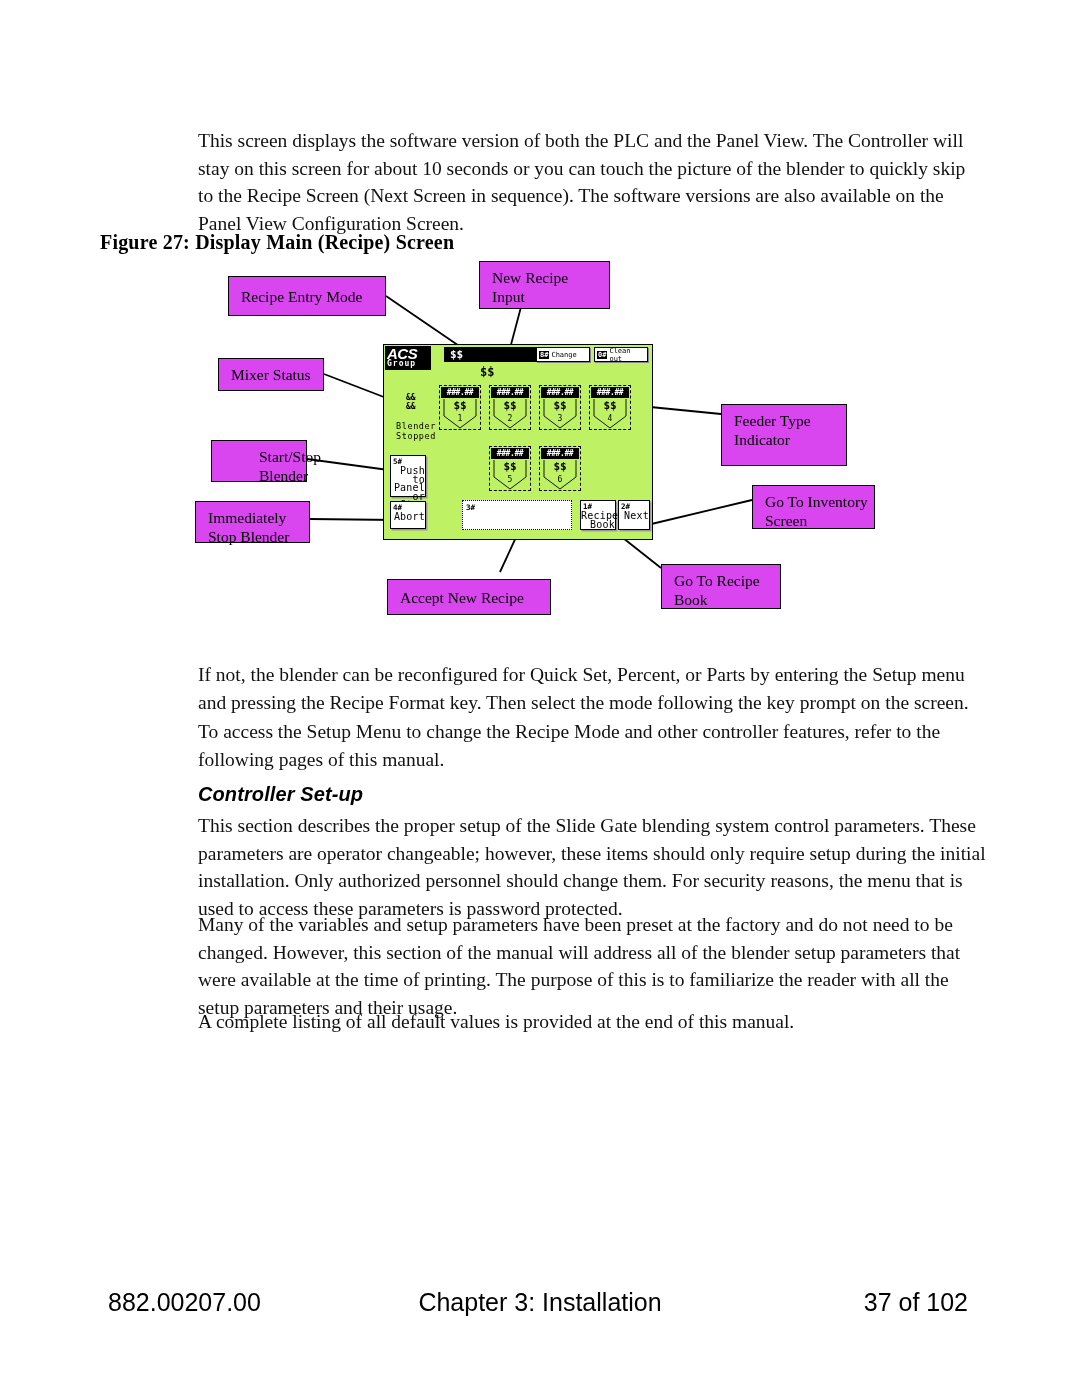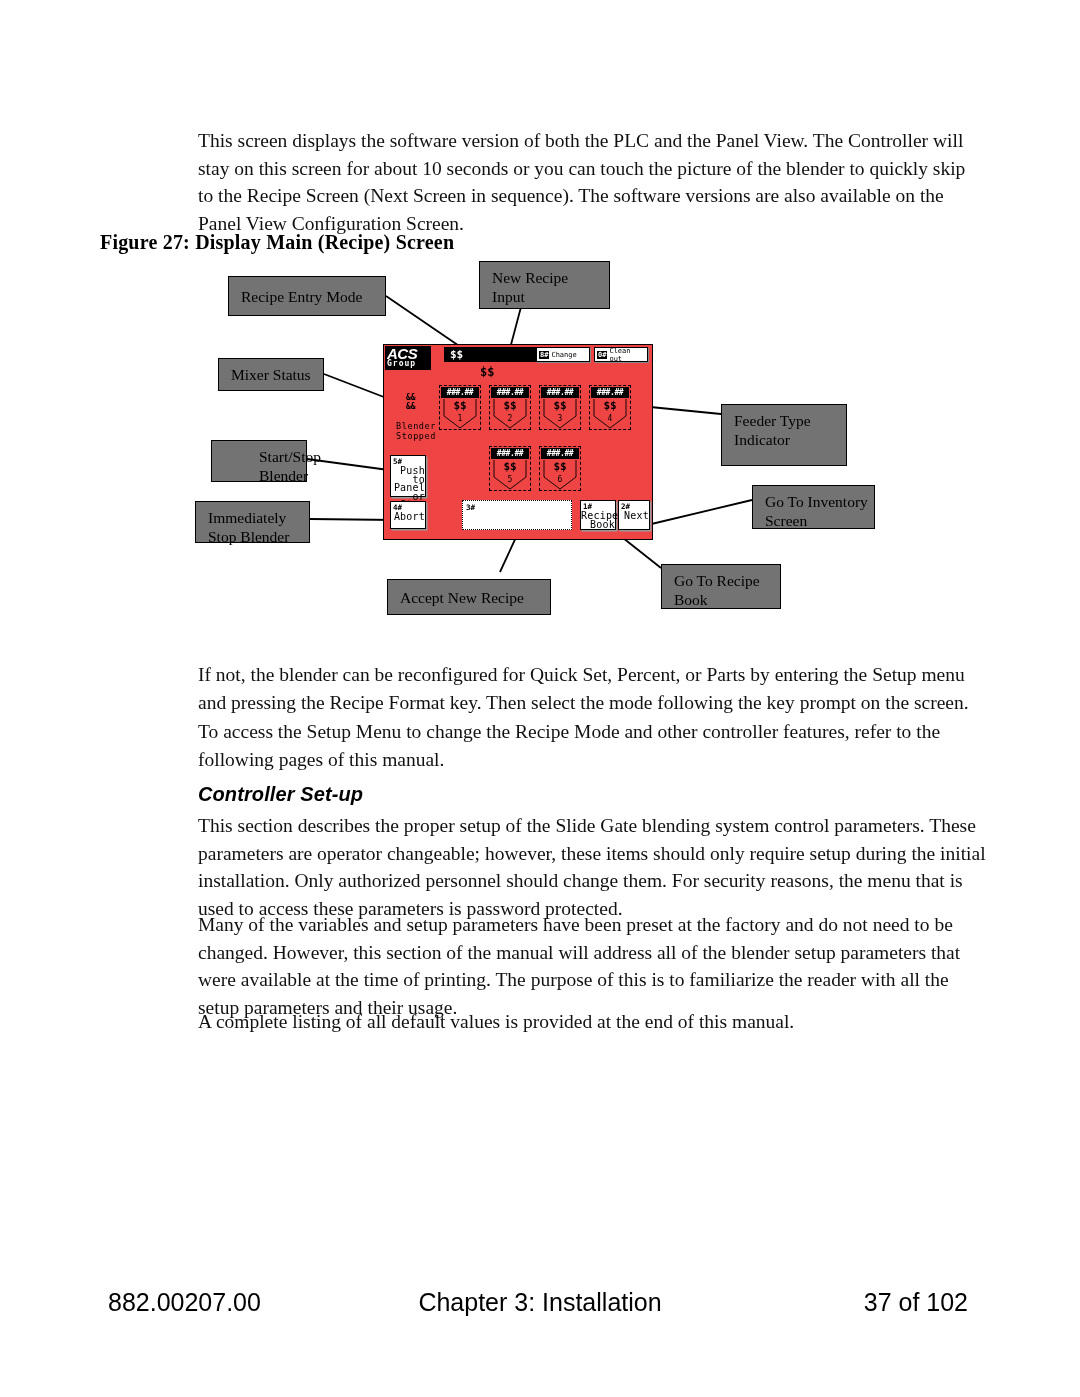--- a/index.html
+++ b/index.html
@@ -72,38 +72,38 @@
     top: 0;
     width: 1080px;
     height: 1397px;
     pointer-events: none;
   }
   .figure svg { position: absolute; left: 0; top: 0; }
 
   .callout {
     position: absolute;
     border: 1.6px solid #000;
-    background: #737373;
+    background: #d946ef;
     box-sizing: border-box;
     font-family: "Liberation Serif", serif;
     font-size: 15.5px;
     line-height: 19px;
     color: #000;
     padding: 6px 0 0 12px;
   }
   .callout.center { display: flex; align-items: center; padding: 0 0 0 12px; }
 
   
   .hmi {
     position: absolute;
     left: 383px;
     top: 344px;
     width: 270px;
     height: 196px;
-    background: #ef4444;
+    background: #bef264;
     border: 1.2px solid #000;
     box-sizing: border-box;
     font-family: "DejaVu Sans Mono", monospace;
     overflow: hidden;
   }
   .hmi-shadow {
     position: absolute;
     left: 387px;
     top: 348px;
     width: 270px;

